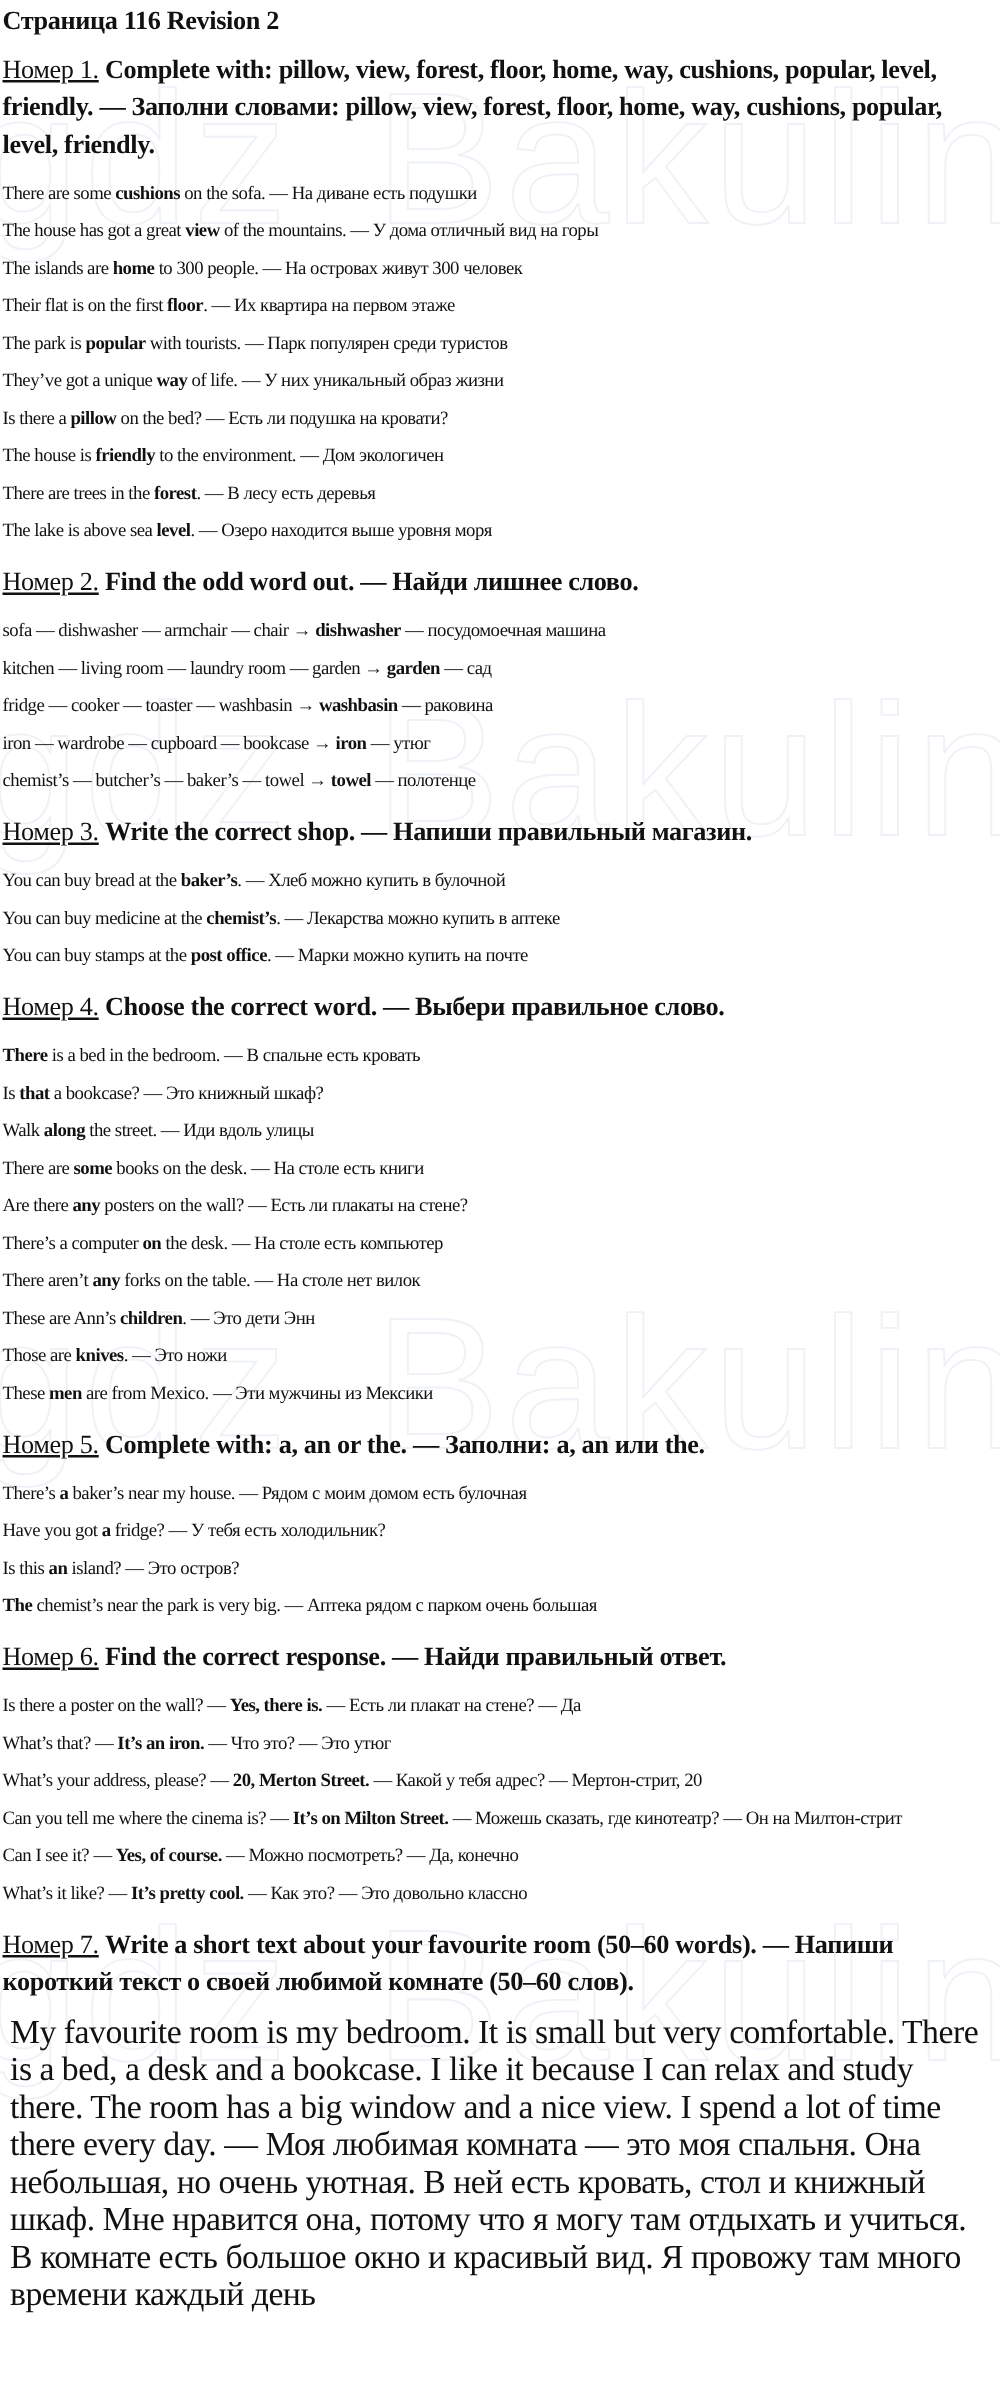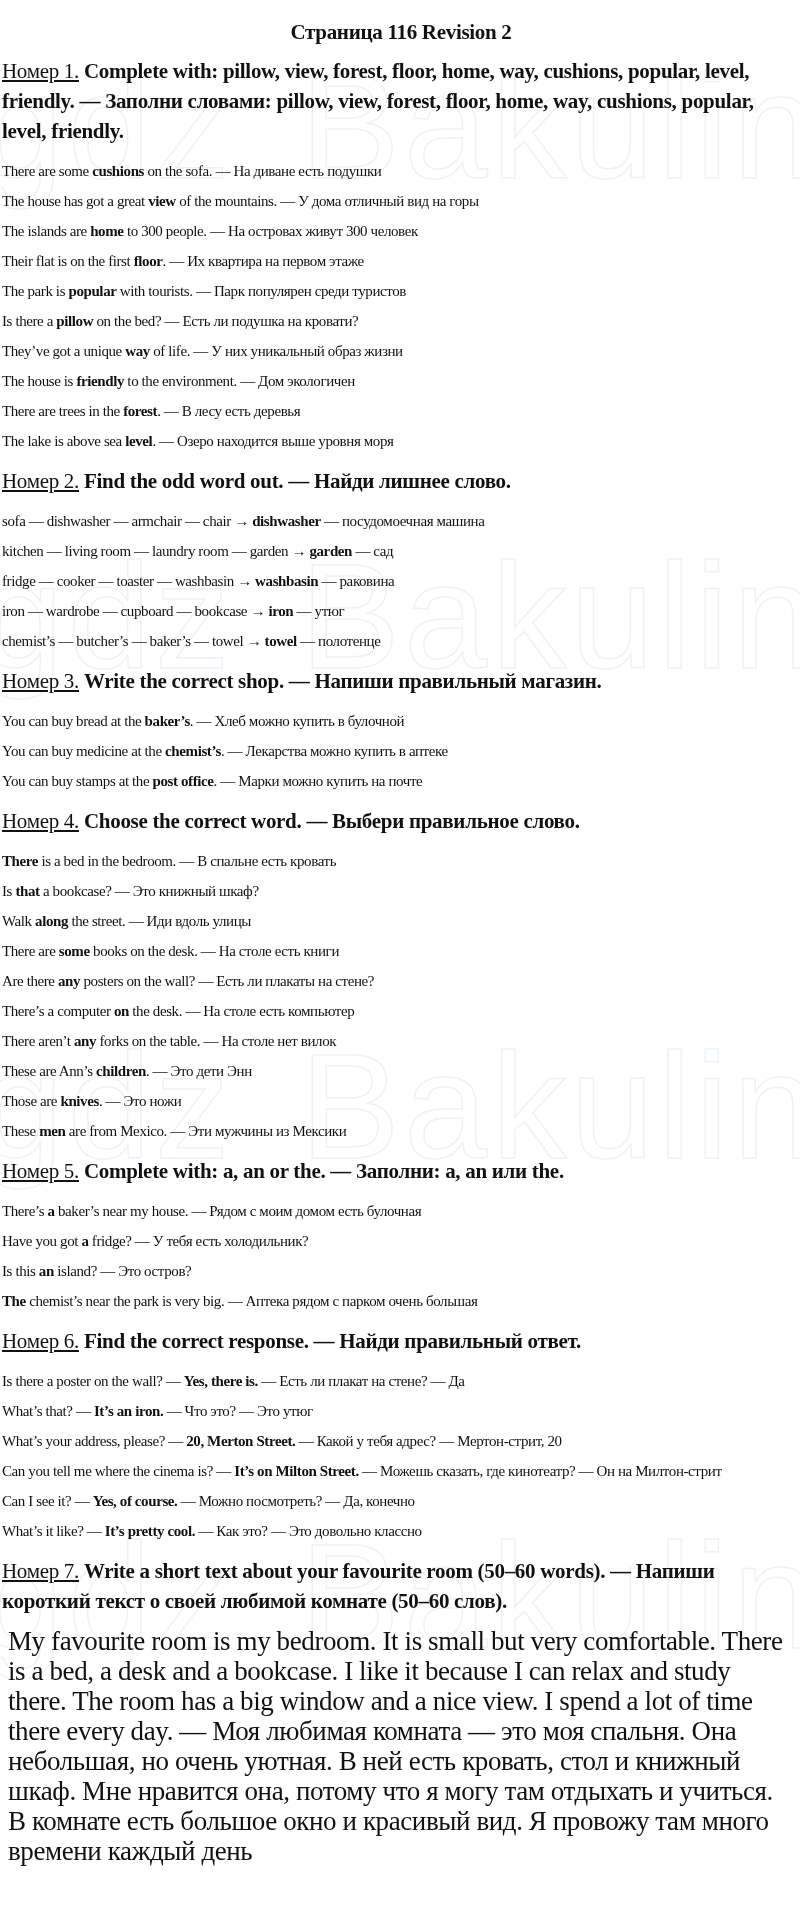--- a/index.html
+++ b/index.html
@@ -29,23 +29,22 @@
   }
   .content {
     position: relative;
     z-index: 1;
     padding: 2px 0 0 2px;
   }
   .page-title {
     font-weight: bold;
     font-size: 21px;
     line-height: 28px;
-    margin: 16px 0 10px 0;
+    margin: 0 0 10px 0;
     letter-spacing: -0.3px;
-    text-align: center;
   }
   .task-heading {
     font-size: 21px;
     line-height: 30px;
     margin: 0 0 10px 0;
     letter-spacing: -0.3px;
   }
   .task-heading .num { font-weight: normal; text-decoration: underline; }
   .task-heading .instr { font-weight: bold; }
   .lines { margin: 0 0 10px 0; }
@@ -82,22 +81,22 @@
 
   <div id="tasks">
       <section>
         <div class="task-heading"><span class="num">Номер 1.</span> <span class="instr">Complete with: pillow, view, forest, floor, home, way, cushions, popular, level, friendly. — Заполни словами: pillow, view, forest, floor, home, way, cushions, popular, level, friendly.</span></div>
         <div class="lines">
           <div class="line"><span>There are some </span><b>cushions</b><span> on the sofa. — На диване есть подушки</span></div>
           <div class="line"><span>The house has got a great </span><b>view</b><span> of the mountains. — У дома отличный вид на горы</span></div>
           <div class="line"><span>The islands are </span><b>home</b><span> to 300 people. — На островах живут 300 человек</span></div>
           <div class="line"><span>Their flat is on the first </span><b>floor</b><span>. — Их квартира на первом этаже</span></div>
           <div class="line"><span>The park is </span><b>popular</b><span> with tourists. — Парк популярен среди туристов</span></div>
+          <div class="line"><span>They’ve got a unique </span><b>way</b><span> of life. — У них уникальный образ жизни</span></div>
           <div class="line"><span>Is there a </span><b>pillow</b><span> on the bed? — Есть ли подушка на кровати?</span></div>
-          <div class="line"><span>They’ve got a unique </span><b>way</b><span> of life. — У них уникальный образ жизни</span></div>
           <div class="line"><span>The house is </span><b>friendly</b><span> to the environment. — Дом экологичен</span></div>
           <div class="line"><span>There are trees in the </span><b>forest</b><span>. — В лесу есть деревья</span></div>
           <div class="line"><span>The lake is above sea </span><b>level</b><span>. — Озеро находится выше уровня моря</span></div>
         </div>
       </section>
       <section>
         <div class="task-heading"><span class="num">Номер 2.</span> <span class="instr">Find the odd word out. — Найди лишнее слово.</span></div>
         <div class="lines">
           <div class="line"><span>sofa — dishwasher — armchair — chair → </span><b>dishwasher</b><span> — посудомоечная машина</span></div>
           <div class="line"><span>kitchen — living room — laundry room — garden → </span><b>garden</b><span> — сад</span></div>

